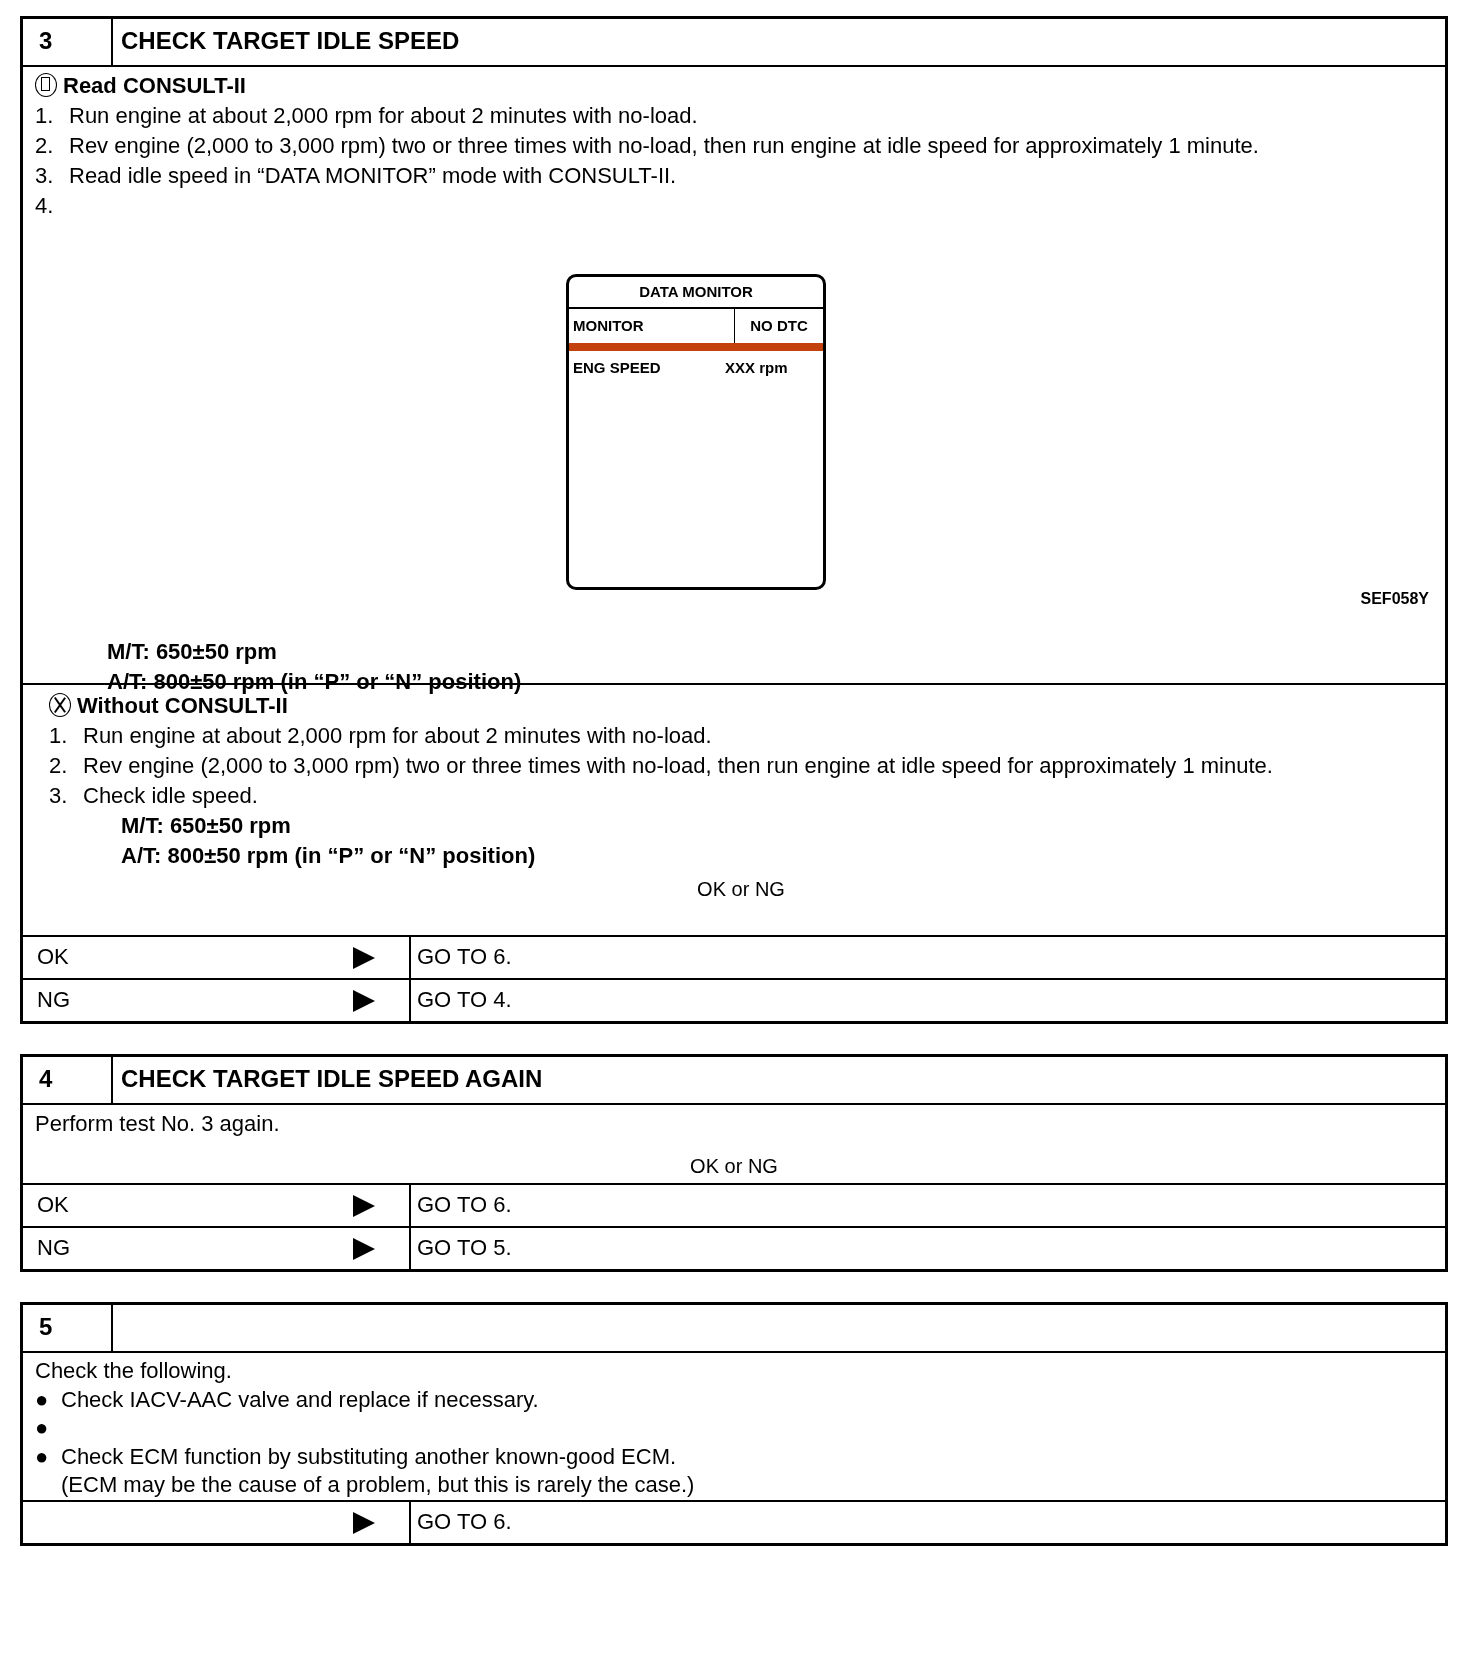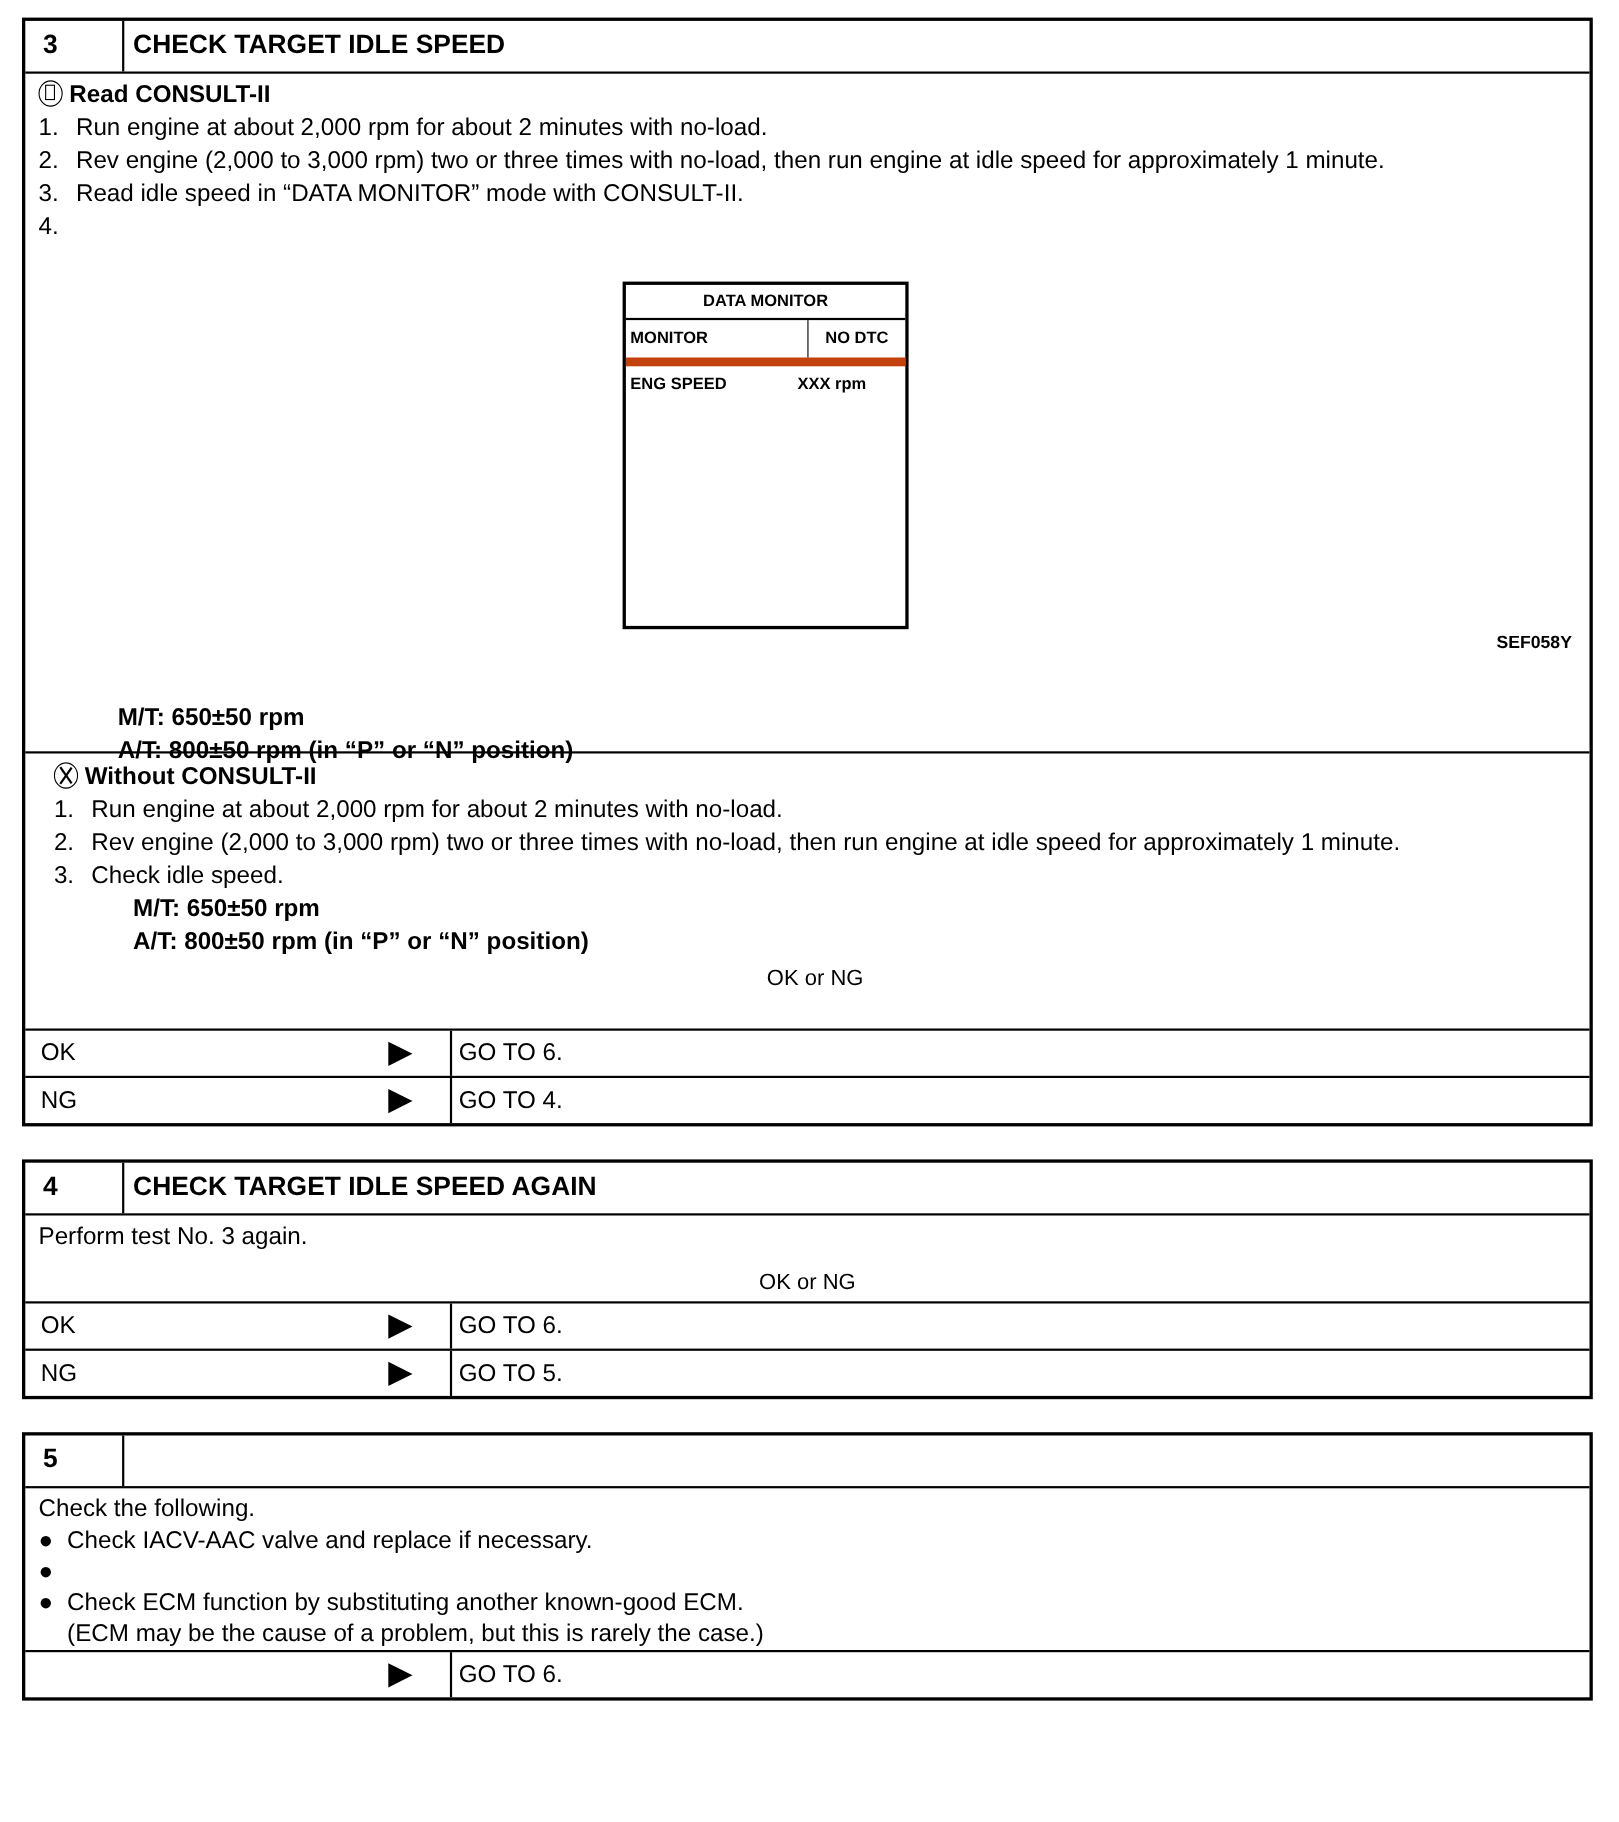--- a/index.html
+++ b/index.html
@@ -61,32 +61,32 @@
       </div>
     <div class="ol-item">
         <span class="n">4.</span>
         <span></span>
       </div>
 
     <div class="bold indent" style="position:absolute; top:570px; left:0;">M/T: 650±50 rpm</div>
     <div class="bold indent" style="position:absolute; top:600px; left:0;">A/T: 800±50 rpm (in “P” or “N” position)</div>
   </div>
 
-  <div class="monitor" style="left:543px; top:237px;">
+  <div class="monitor" style="left:543px; top:255px;border-radius:10px;">
     <div class="mtitle">DATA MONITOR</div>
     <div class="mhead">
       <div class="c1">MONITOR</div>
       <div class="c2">NO DTC</div>
     </div>
     <div class="mrow">
       <div class="c1">ENG SPEED</div>
       <div>XXX rpm</div>
     </div>
   </div>
-  <div class="fig-id" style="top:557px;">SEF058Y</div>
+  <div class="fig-id" style="top:571px;">SEF058Y</div>
 
   <div class="divider" style="top:664px;"></div>
 
   <div class="section txt" style="position:absolute; top:668px; left:14px; right:0;">
     <div class="bold">
       <span class="circle-icon"><span class="x1"></span><span class="x2"></span></span><span>Without CONSULT-II</span>
     </div>
     <div class="ol-item">
         <span class="n">1.</span>
         <span>Run engine at about 2,000 rpm for about 2 minutes with no-load.</span>

